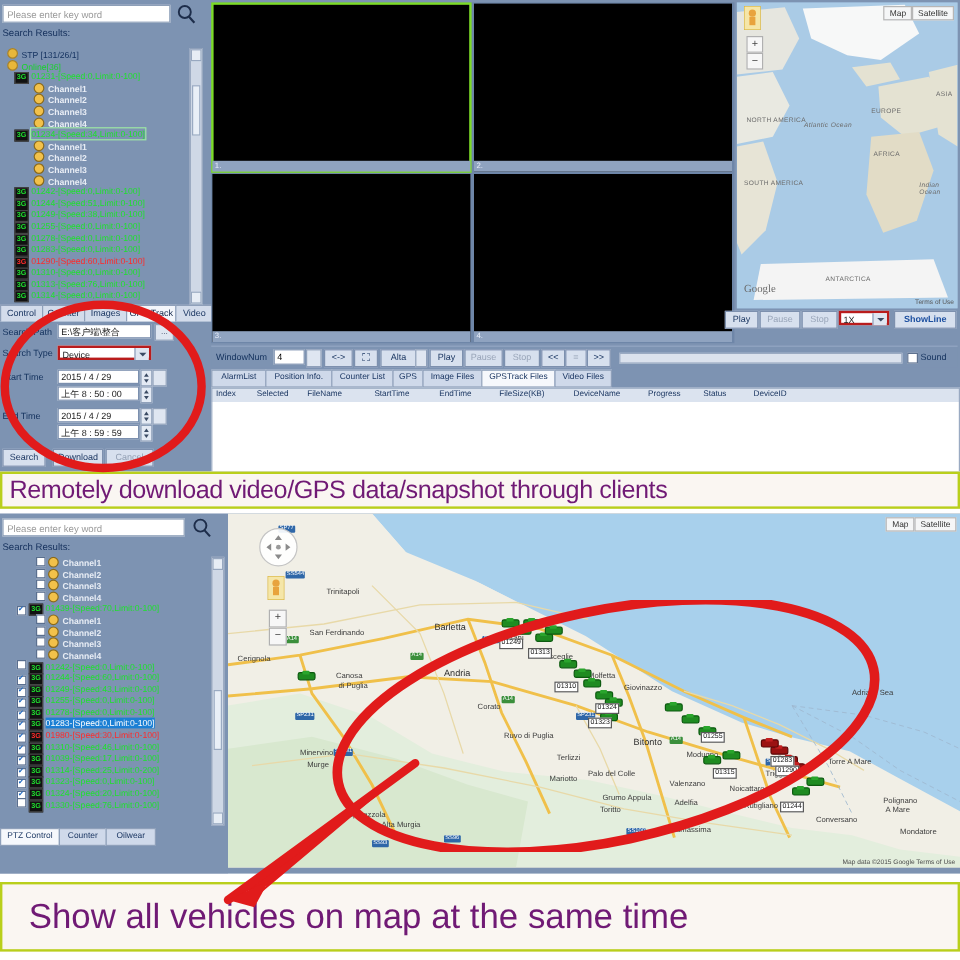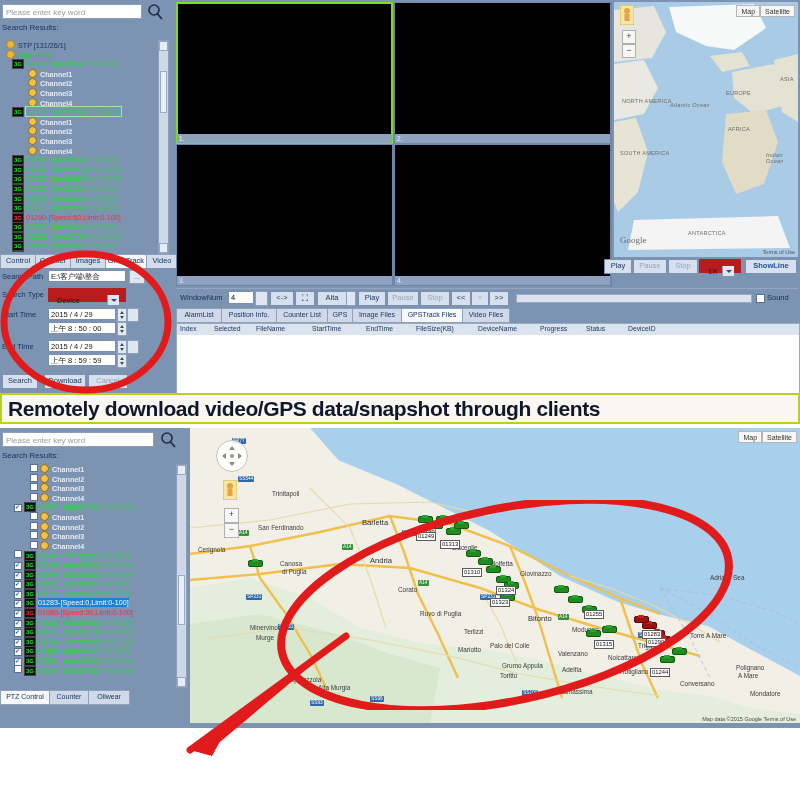--- a/index.html
+++ b/index.html
@@ -49,21 +49,21 @@
   .tab{position:absolute;top:0;height:13px;background:#d3dceb;border:1px solid #8fa0ba;border-bottom:none;
        font-size:7.5px;line-height:12px;text-align:center;color:#16325e;}
   .tab.act{background:#f3f6fb;color:#11264a;}
 
   .formarea{position:absolute;left:0;top:268px;width:175px;height:125px;}
   .flab{position:absolute;left:2px;font-size:7.5px;color:#12305c;}
   .finp{position:absolute;background:#fff;border:1px solid #7b8fae;height:12px;font-size:7.5px;line-height:12px;
         color:#1a1a1a;padding-left:2px;box-sizing:border-box;}
   .fbtnsm{position:absolute;width:14px;height:12px;background:#dfe6f1;border:1px solid #8fa0ba;font-size:7px;
           text-align:center;line-height:11px;color:#5e6b80;}
-  .fsel{position:absolute;background:#fff;border:7px solid #b91c1c;height:12px;font-size:7.5px;line-height:12px;
+  .fsel{position:absolute;background:#fff;border:2px solid #b91c1c;height:12px;font-size:7.5px;line-height:12px;
         color:#1a1a1a;padding-left:2px;box-sizing:border-box;}
   .fsel .ar{position:absolute;right:0;top:0;width:11px;height:10px;background:#dfe6f1;border-left:1px solid #8fa0ba;}
   .fsel .ar:after{content:"";position:absolute;left:3px;top:4px;border-left:3px solid transparent;border-right:3px solid transparent;border-top:3px solid #3a4a63;}
   .spin{position:absolute;width:8px;height:12px;background:#e4eaf4;border:1px solid #8fa0ba;}
   .spin:before,.spin:after{content:"";position:absolute;left:2px;border-left:2.5px solid transparent;border-right:2.5px solid transparent;}
   .spin:before{top:2px;border-bottom:3px solid #3a4a63;}
   .spin:after{bottom:2px;border-top:3px solid #3a4a63;}
 
   .fbtn{position:absolute;height:13px;background:#d7e0ee;border:1px solid #7d90ae;font-size:7.5px;line-height:12px;
         text-align:center;color:#17325e;}
@@ -109,21 +109,21 @@
 
   
   .pbar{position:absolute;left:604px;top:258px;width:196px;height:16px;}
   .pb{position:absolute;top:1px;height:13px;font-size:7.5px;line-height:12px;text-align:center;color:#16325e;background:#d7e0ee;border:1px solid #7d90ae;}
   .pb.dis{color:#98a4b8;}
   .pb.blue{color:#1c4fa0;font-weight:bold;}
 
   
   .banner{position:absolute;left:0;background:#faf6f2;border:2px solid #b9cf1c;box-sizing:border-box;
           display:flex;align-items:center;}
-  .banner span{color:#0f172a;font-weight:bold;font-family:"Liberation Sans",sans-serif;}
+  .banner span{color:#701a75;font-weight:normal;font-family:"Liberation Sans",sans-serif;}
   #banner1{top:393px;width:800px;height:31px;}
   #banner1 span{font-size:21px;padding-left:6px;letter-spacing:-0.4px;}
   #banner2{top:735px;width:800px;height:58px;}
   #banner2 span{font-size:29px;padding-left:22px;}
 
   
   #shot-bot{left:0;top:428px;width:800px;height:300px;background:#7d93b2;}
   .leftcol2{position:absolute;left:0;top:0;width:190px;height:300px;background:#7d93b2;}
   .tree2{position:absolute;left:2px;top:36px;width:170px;height:222px;overflow:hidden;font-size:7.2px;line-height:9.9px;}
   .vscroll2{position:absolute;left:176px;top:36px;width:9px;height:222px;background:#cfd8e6;border:1px solid #8fa0ba;}
@@ -187,21 +187,21 @@
           <div class="trow tind3"><span class="chicon"></span><span class="chan">Channel4</span></div>
           <div class="trow tind2"><span class="badge">3G</span><span class="dev">01242-[Speed:0,Limit:0-100]</span></div>
           <div class="trow tind2"><span class="badge">3G</span><span class="dev">01244-[Speed:51,Limit:0-100]</span></div>
           <div class="trow tind2"><span class="badge">3G</span><span class="dev">01249-[Speed:38,Limit:0-100]</span></div>
           <div class="trow tind2"><span class="badge">3G</span><span class="dev">01255-[Speed:0,Limit:0-100]</span></div>
           <div class="trow tind2"><span class="badge">3G</span><span class="dev">01278-[Speed:0,Limit:0-100]</span></div>
           <div class="trow tind2"><span class="badge">3G</span><span class="dev">01283-[Speed:0,Limit:0-100]</span></div>
           <div class="trow tind2"><span class="badge red">3G</span><span class="dev red">01290-[Speed:60,Limit:0-100]</span></div>
           <div class="trow tind2"><span class="badge">3G</span><span class="dev">01310-[Speed:0,Limit:0-100]</span></div>
           <div class="trow tind2"><span class="badge">3G</span><span class="dev">01313-[Speed:76,Limit:0-100]</span></div>
-          <div class="trow tind2"><span class="badge">3G</span><span class="dev">01616-[Speed:0,Limit:0-100]</span></div>
+          <div class="trow tind2"><span class="badge">3G</span><span class="dev">01314-[Speed:0,Limit:0-100]</span></div>
           <div class="trow tind2"><span class="badge">3G</span><span class="dev">01323-[Speed:0,Limit:0-100]</span></div>
         </div>
 
       <div class="vscroll">
         <i class="a"></i>
         <div class="thumb"></div>
         <i class="b"></i>
       </div>
 
       <div class="tabstrip" id="tabs1">
@@ -591,20 +591,23 @@
         <div>−</div>
       </div>
       <div class="mapbtns">
         <div>Map</div>
         <div>Satellite</div>
       </div>
       <div class="mapcred">Map data ©2015 Google    Terms of Use</div>
     </div>
   </div>
 
+  <div class="banner" id="banner2">
+    <span>Show all vehicles on map at the same time</span>
+  </div>
 
   <svg class="ann" style="left:0;top:250px;width:200px;height:150px">
     <ellipse cx="86" cy="72" rx="82" ry="68" fill="none" stroke="#e11b1b" stroke-width="7"></ellipse>
   </svg>
   <svg class="ann" style="left:270px;top:500px;width:470px;height:210px">
     <ellipse cx="235" cy="105" rx="228" ry="96" fill="none" stroke="#e11b1b" stroke-width="8" transform="rotate(-12 235 105)"></ellipse>
   </svg>
   <svg class="ann" style="left:150px;top:630px;width:200px;height:130px">
     <path d="M196 6 L44 116 L72 108 L58 122 Z" fill="#e11b1b"></path>
     <path d="M196 6 L40 120" stroke="#e11b1b" stroke-width="7" stroke-linecap="round"></path>

